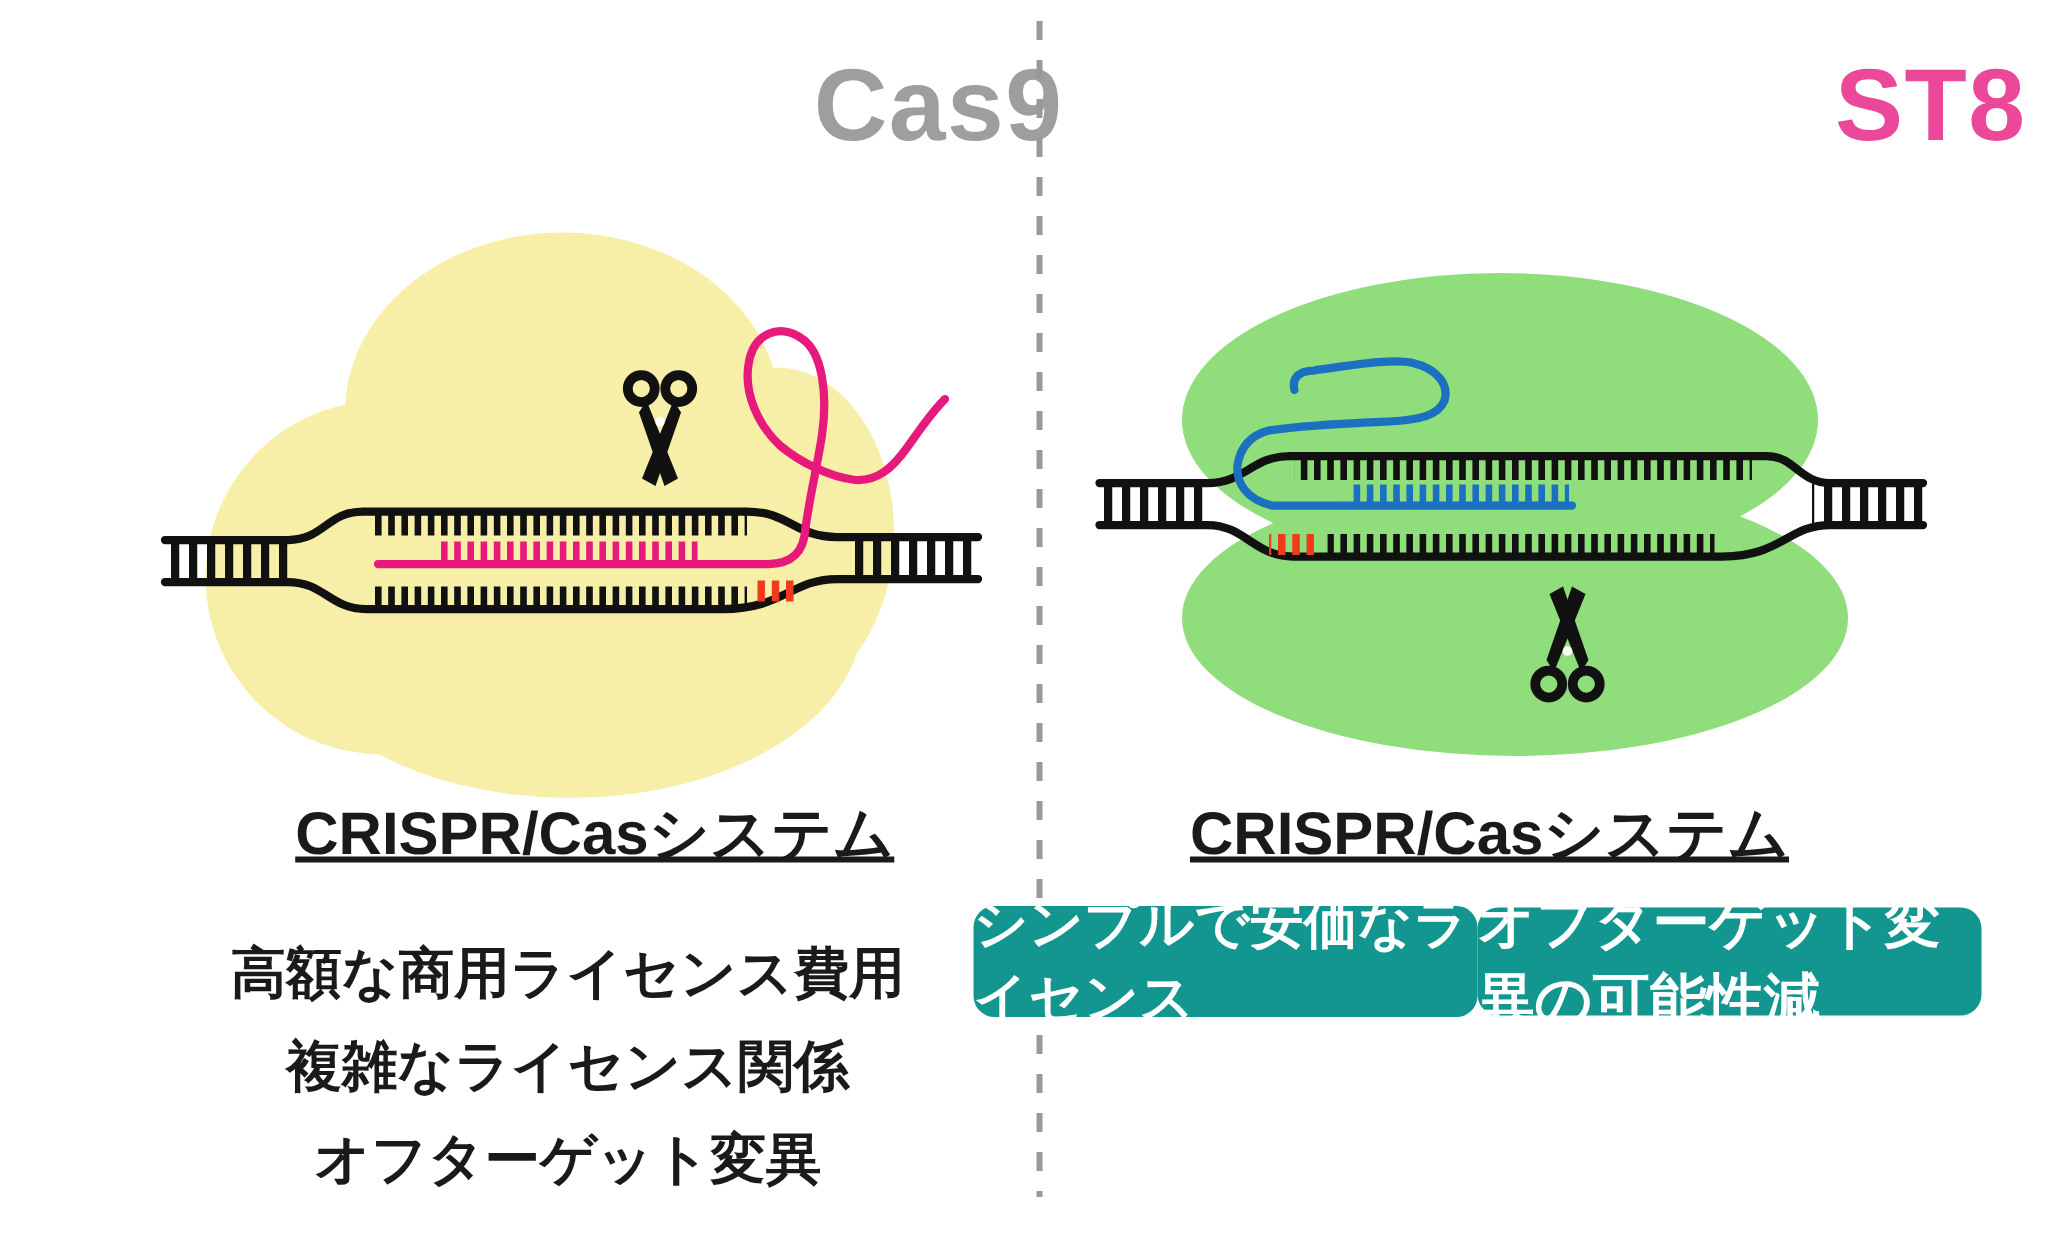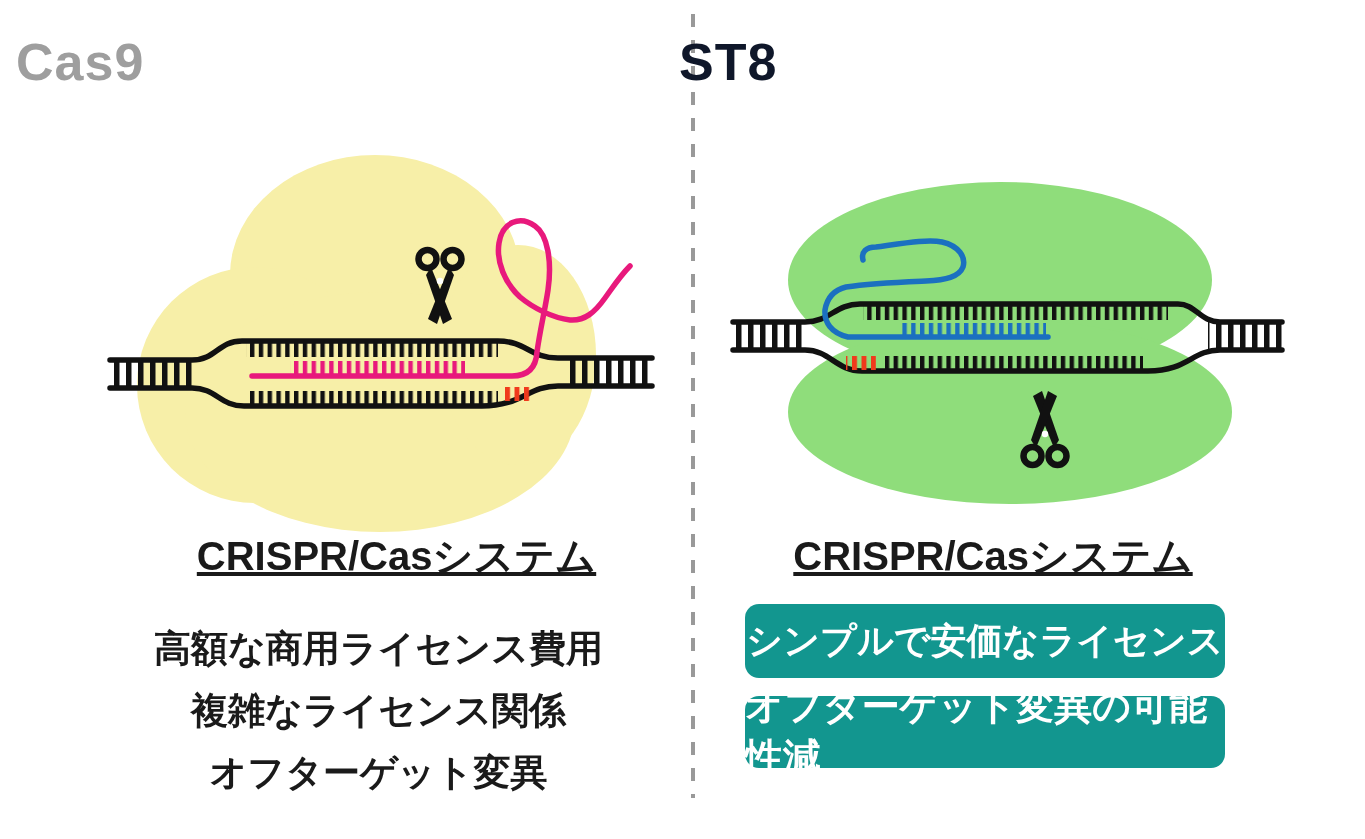--- a/index.html
+++ b/index.html
@@ -8,36 +8,36 @@
     font-family:"Liberation Sans", sans-serif;color:#1a1a1a;
   }
   .panel{position:absolute;top:0;height:839px;}
   #panel-left{left:0;width:693px;}
   #panel-right{left:693px;width:672px;}
   .divider{
     position:absolute;left:691px;top:14px;width:4px;height:784px;
     background:repeating-linear-gradient(to bottom,#999 0 13px,transparent 13px 26px);
   }
   .title{
-    text-align:left;font-size:52px;font-weight:700;line-height:1;
+    text-align:right;font-size:68px;font-weight:700;line-height:1;
     margin-top:36px;height:104px;letter-spacing:1px;
   }
   #panel-left .title{color:#9e9e9e;transform:translateX(16px);}
-  #panel-right .title{color:#0f172a;transform:translateX(-14px);}
+  #panel-right .title{color:#ec4899;transform:translateX(-14px);}
   .illus{display:block;}
   #panel-left .illus{margin-left:30px;}
   #panel-right .illus{margin-left:7px;}
   .sys-label{
     text-align:center;font-size:40px;font-weight:700;line-height:44px;margin-top:-16px;text-decoration:underline;
   }
   #panel-left .sys-label{transform:translateX(50px);}
   #panel-right .sys-label{transform:translateX(-36px);}
   .drawback-list{margin-top:40px;text-align:center;transform:translateX(32px);}
   .drawback-item{font-size:37px;font-weight:700;line-height:62px;}
-  .badge-list{margin-top:26px;display:flex;flex-direction:column;align-items:center;transform:translateX(-44px);}
+  .badge-list{margin-top:26px;display:flex;flex-direction:row;align-items:center;transform:translateX(-44px);}
   .benefit-badge{
     width:480px;height:74px;border-radius:14px;background:#12968f;color:#fff;
     display:flex;align-items:center;justify-content:center;
     font-size:36px;font-weight:700;margin-bottom:18px;
   }
   .benefit-badge.small-text{font-size:38px;height:72px;}
   svg .dna{stroke:#111;stroke-width:5.5;fill:none;stroke-linecap:round;}
   svg .rna{stroke-width:5.5;fill:none;stroke-linecap:round;}
 </style>
 </head>

